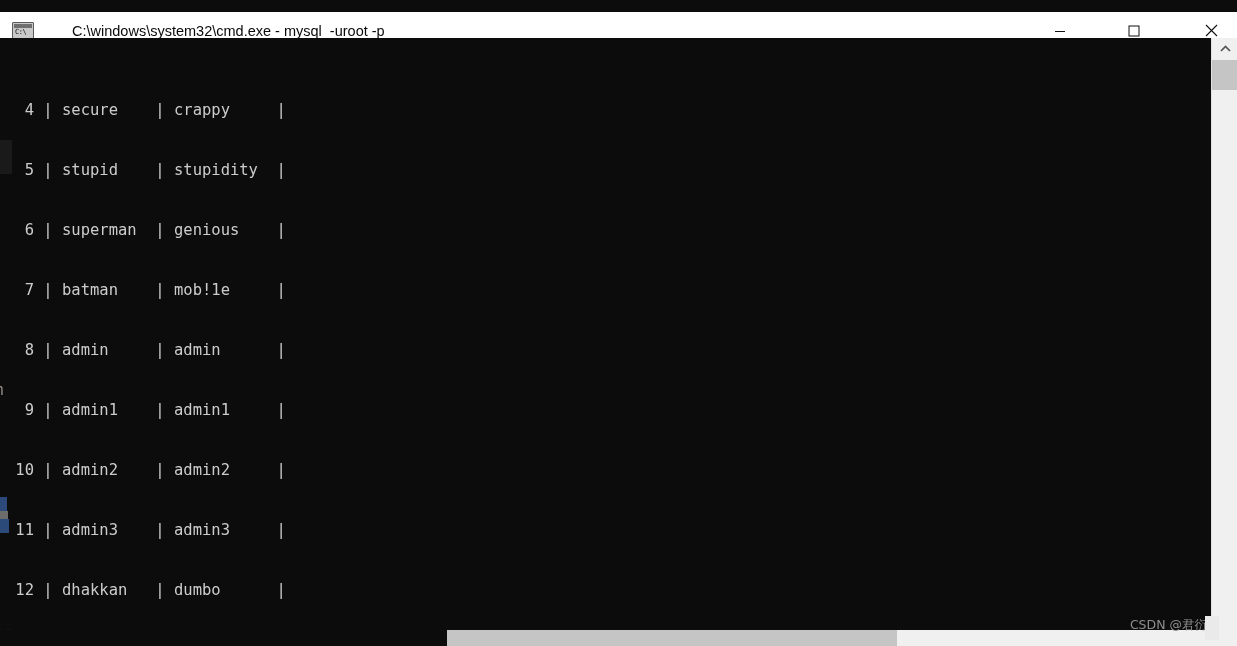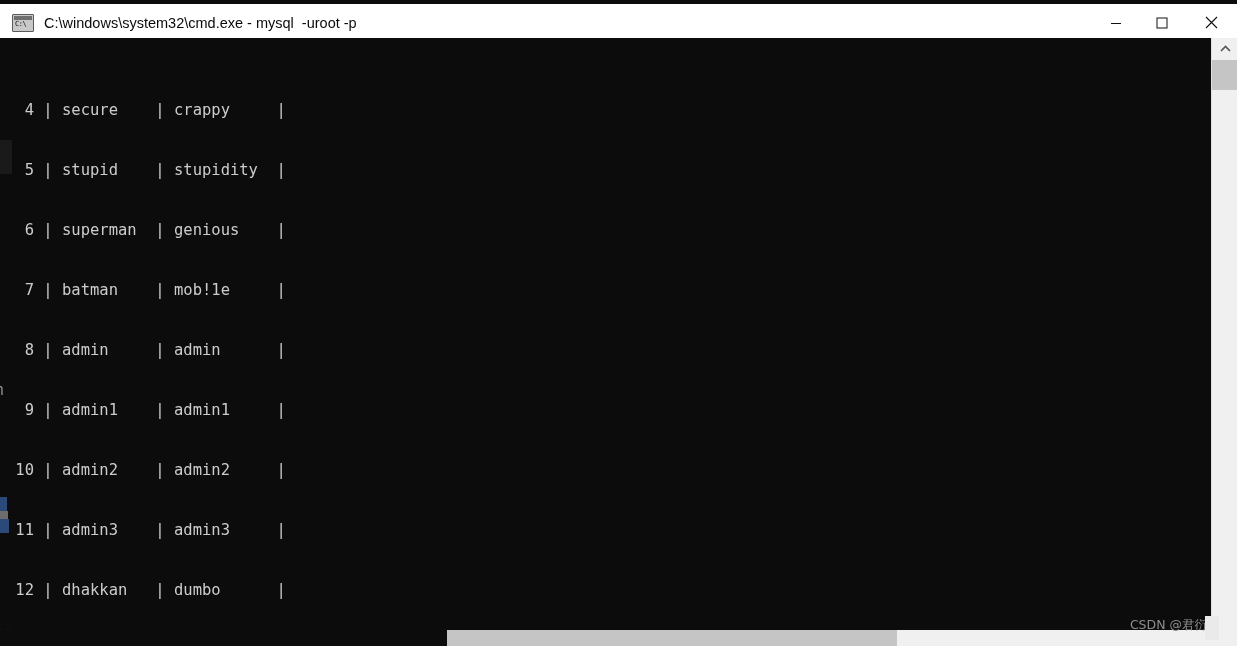--- a/index.html
+++ b/index.html
@@ -15,27 +15,28 @@
     position: relative;
     width: 1237px;
     height: 646px;
     background: #0c0c0c;
     overflow: hidden;
   }
 
   
   .titlebar {
     position: absolute;
-    left: 0; top: 4px;
+    left: 0; top: 12px;
     width: 1237px;
     height: 38px;
     background: #ffffff;
     display: flex;
     align-items: center;
     border-bottom: 1px solid #e8e8e8;
+    gap: 28px;
   }
   .tb-icon {
     width: 22px; height: 18px;
     margin-left: 12px; margin-right: 10px;
     background: #c8c8c8;
     border: 1px solid #5a5a5a;
     position: relative;
     flex: 0 0 auto;
     border-radius: 1px;
   }

